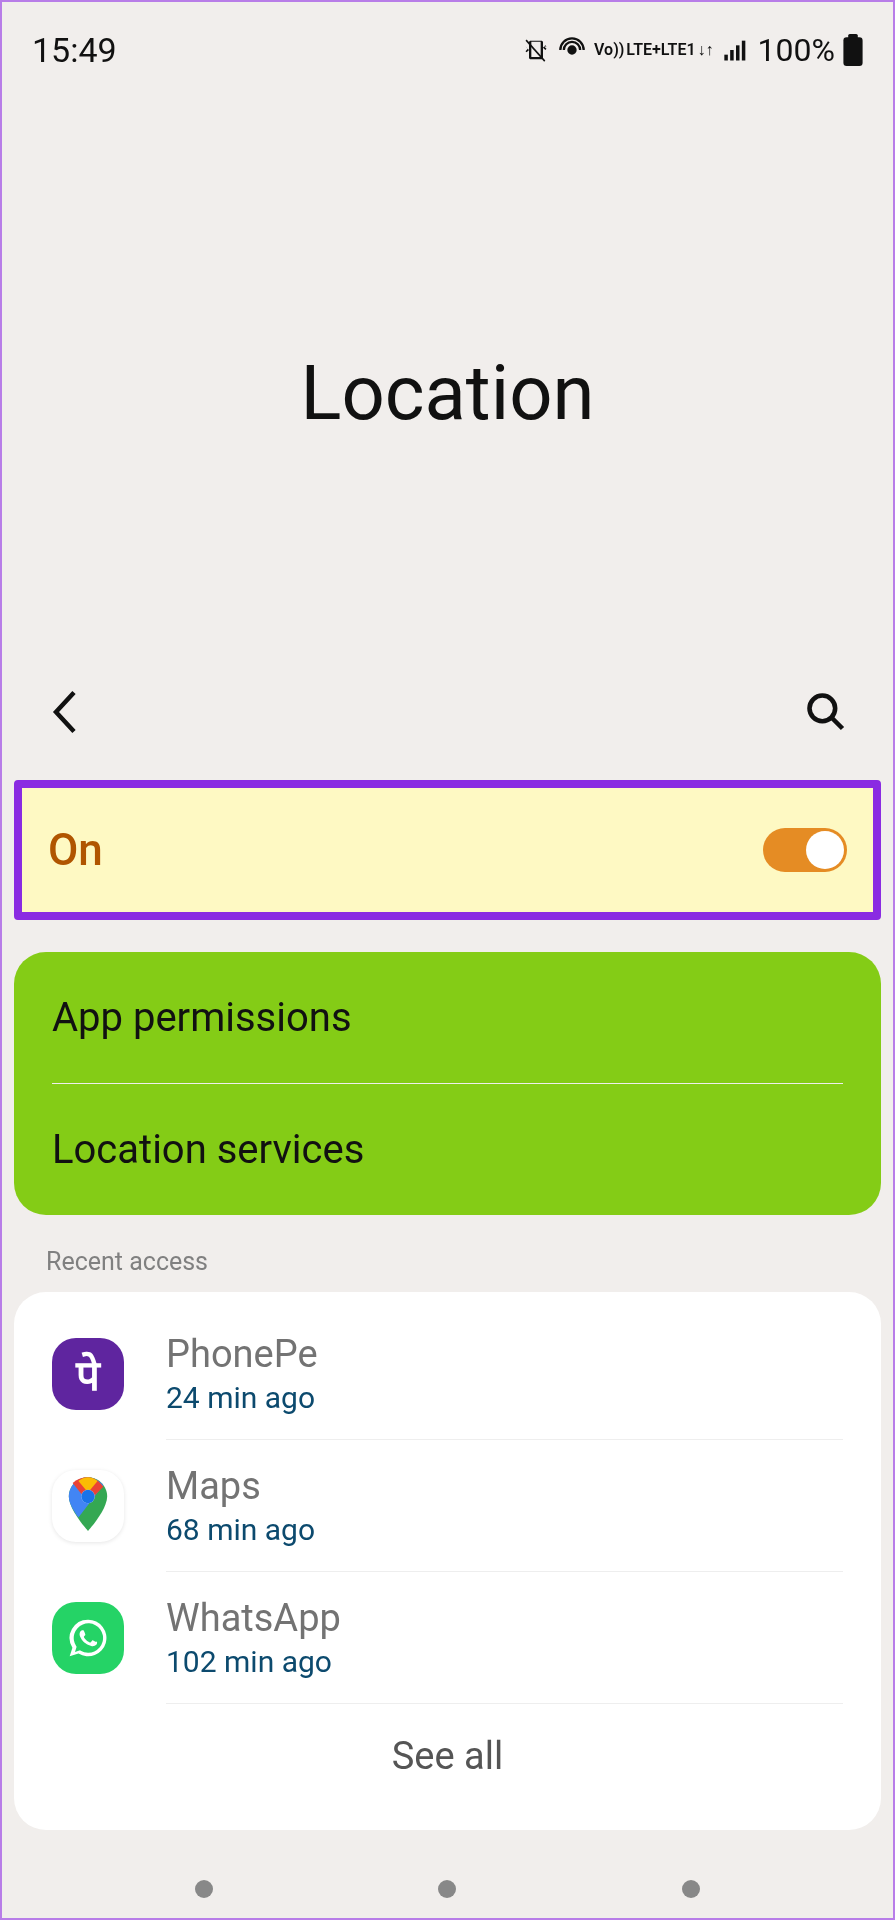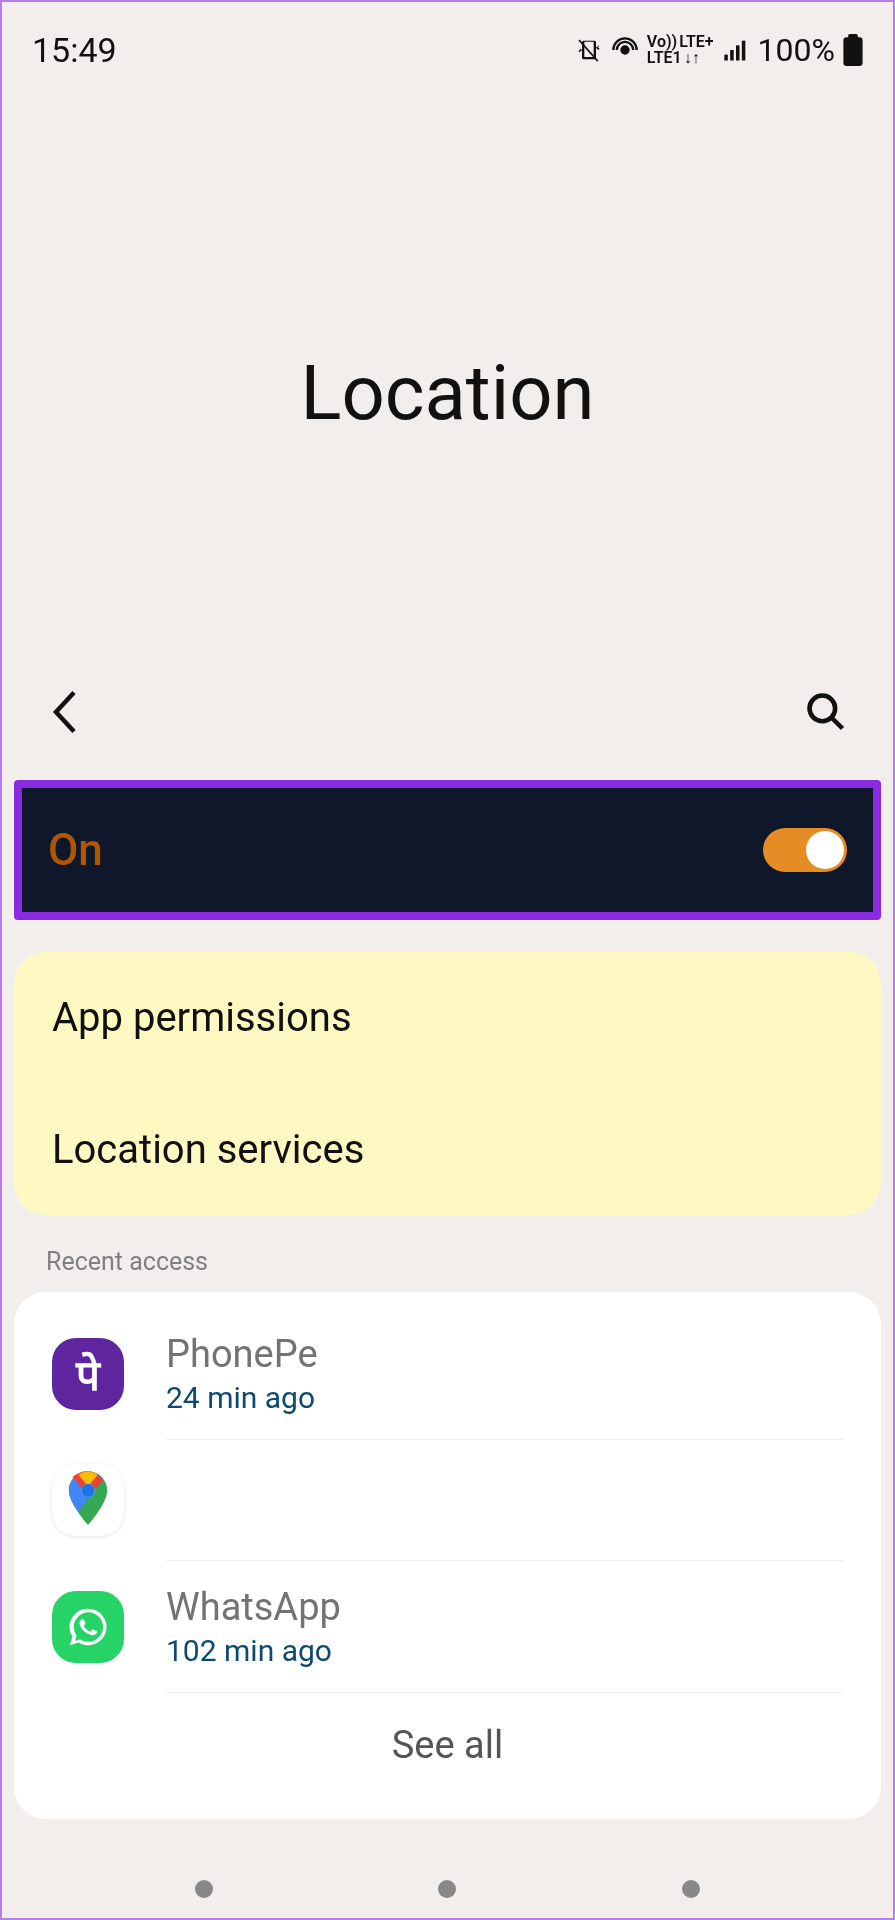--- a/index.html
+++ b/index.html
@@ -37,21 +37,21 @@
     .toolbar {
       display: flex;
       justify-content: space-between;
       align-items: center;
       padding: 0 45px;
       margin-top: 250px;
     }
     .toggle-container {
       margin: 40px 12px 0 12px;
       border: 8px solid #8a2be2;
-      background: #0f172a;
+      background: #fef9c3;
       border-radius: 4px;
       padding: 36px 26px;
       display: flex;
       justify-content: space-between;
       align-items: center;
     }
     .toggle-label {
       font-size: 44px;
       font-weight: 500;
       color: #b05500;
@@ -66,21 +66,21 @@
     .toggle-knob {
       position: absolute;
       right: 3px;
       top: 3px;
       width: 38px;
       height: 38px;
       background: #fff;
       border-radius: 50%;
     }
     .card {
-      background: #fef9c3;
+      background: #84cc16;
       border-radius: 32px;
       margin: 32px 12px 0 12px;
       overflow: hidden;
     }
     .list-item {
       padding: 42px 38px;
       font-size: 40px;
       color: #111;
     }
     .divider {
@@ -154,21 +154,21 @@
           <path d="M3 9l2 2-2 2 1 1 2-2-2-2zm18 0l-1-1-2 2 2 2 1-1-2-2zM7 4h10l1 1v14l-1 1H7l-1-1V5zm1 1v13h8V5zm2 14h4v1h-4z"></path>
           <path d="M4 3l16 18-1 1L3 4z"></path>
         </svg>
     </span>
     <span class="status-icon">
       <svg width="28" height="28" viewBox="0 0 24 24" fill="none" stroke="#111" stroke-width="2">
           <circle cx="12" cy="12" r="3" fill="#111"></circle>
           <path d="M5 12a7 7 0 0 1 14 0M2 12a10 10 0 0 1 20 0"></path>
         </svg>
     </span>
-    <span class="status-icon" style="display:flex;flex-direction:column;align-items:flex-start;">
+    <span class="status-icon" style="display:flex;flex-direction:row;align-items:flex-start;">
       <span style="display:flex;gap:2px;">
         <span class="lte-text">Vo))</span>
         <span class="lte-text">LTE+</span>
       </span>
       <span style="display:flex;gap:2px;">
         <span class="lte-text">LTE1</span>
         <span class="lte-text">↓↑</span>
       </span>
     </span>
     <span class="status-icon">
@@ -236,20 +236,24 @@
     <div class="app-icon maps">
       <svg width="46" height="58" viewBox="0 0 24 30">
           <path d="M12 0C6 0 2 5 2 10c0 7 10 18 10 18s10-11 10-18c0-5-4-10-10-10z" fill="#34a853"></path>
           <path d="M12 0C6 0 2 5 2 10c0 3 2 7 5 11L20 4c-2-2-5-4-8-4z" fill="#4285f4"></path>
           <path d="M12 0C9 0 6 1 4 3l8 10 8-8C18 2 15 0 12 0z" fill="#ea4335"></path>
           <path d="M12 0c-2 0-4 1-5 2l5 6 5-6c-1-1-3-2-5-2z" fill="#fbbc04"></path>
           <circle cx="12" cy="10" r="3.5" fill="#fff"></circle>
           <circle cx="12" cy="10" r="3.5" fill="#1a73e8"></circle>
         </svg>
     </div>
+    <div class="app-info">
+      <div class="app-name">Maps</div>
+      <div class="app-time">68 min ago</div>
+    </div>
   </div>
   <div class="app-divider"></div>
 
   <div class="app-row">
     <div class="app-icon whatsapp">
       <svg width="44" height="44" viewBox="0 0 24 24" fill="#fff">
           <path d="M12 2a10 10 0 0 0-8.5 15.3L2 22l4.8-1.5A10 10 0 1 0 12 2zm0 18a8 8 0 0 1-4-1.1l-.3-.2-2.8.9.9-2.8-.2-.3A8 8 0 1 1 12 20zm4.4-5.9c-.2-.1-1.4-.7-1.6-.8-.2-.1-.4-.1-.5.1-.2.2-.6.8-.8.9-.1.2-.3.2-.5.1-.2-.1-1-.4-1.9-1.2-.7-.6-1.2-1.4-1.3-1.6-.1-.2 0-.4.1-.5l.4-.4c.1-.1.2-.3.2-.4.1-.2 0-.3 0-.4 0-.1-.5-1.3-.7-1.7-.2-.4-.4-.4-.5-.4h-.5c-.2 0-.4.1-.6.3-.2.2-.8.8-.8 1.9s.8 2.2.9 2.4c.1.2 1.6 2.5 4 3.4.6.2 1 .4 1.4.5.6.2 1.1.2 1.5.1.5-.1 1.4-.6 1.6-1.1.2-.5.2-1 .1-1.1 0-.1-.2-.2-.4-.3z"></path>
         </svg>
     </div>
     <div class="app-info">

